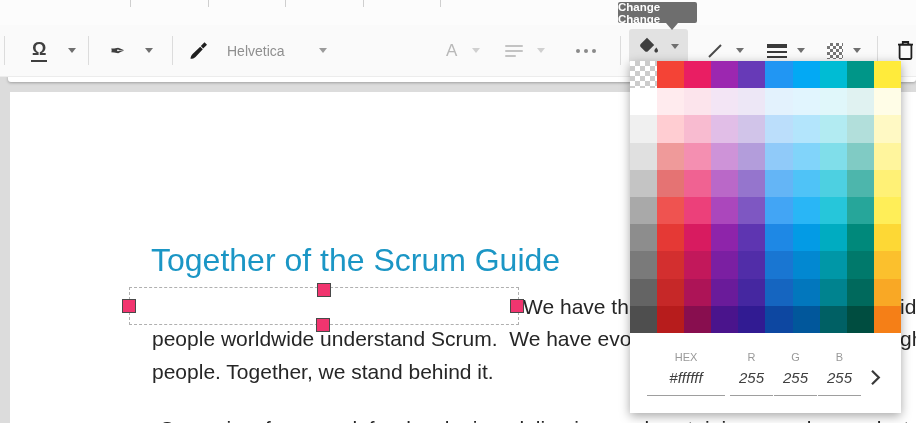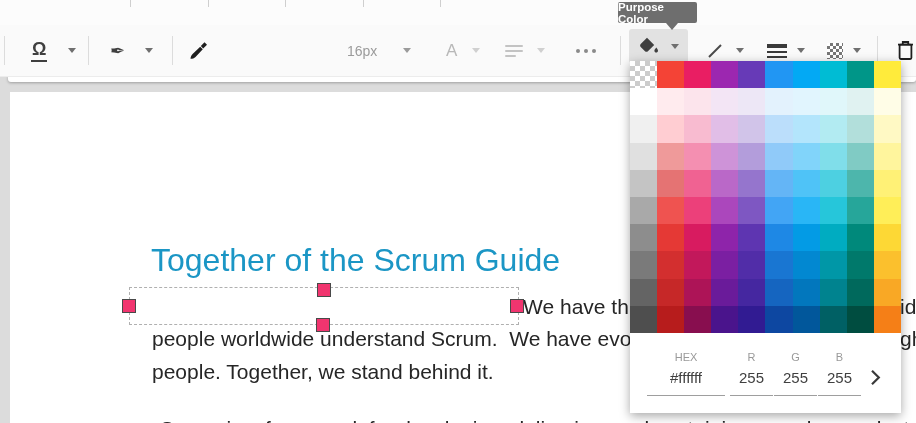--- a/index.html
+++ b/index.html
@@ -59,21 +59,21 @@
   .color-grid{display:grid;grid-auto-flow:column;grid-template-columns:repeat(10,27.1px);
               grid-template-rows:repeat(10,27.2px);width:271px;height:272px;}
   .swatch{width:27.1px;height:27.2px;cursor:pointer;}
   .checker{background-image:linear-gradient(45deg,#ccc 25%,transparent 25%,transparent 75%,#ccc 75%),
                             linear-gradient(45deg,#ccc 25%,transparent 25%,transparent 75%,#ccc 75%);
            background-size:10px 10px;background-position:0 0,5px 5px;background-color:#fff;}
   .picker-footer{position:absolute;left:0;bottom:0;width:271px;height:80px;display:flex;align-items:flex-end;
                  padding:0 0 17px 17px;box-sizing:border-box;}
   .field{border-bottom:1px solid #9e9e9e;text-align:center;padding-bottom:9px;}
   .field .f-label{font-size:11px;color:#999;margin-bottom:6px;}
-  .field .f-value{font-size:15px;color:#404040;}
+  .field .f-value{font-size:15px;color:#404040;font-style:italic;}
   .f-hex{width:78px;margin-right:5px;}
   .f-rgb{width:43px;margin-right:1px;}
   .expand{margin-left:8px;margin-bottom:6px;cursor:pointer;}
 </style>
 </head>
 <body>
 
 <div class="top-strip">
   <div class="tick" style="left:130px"></div>
   <div class="tick" style="left:208px"></div>
@@ -117,25 +117,25 @@
     <span class="caret"></span>
   </div>
 
   <div class="tool center" style="left:186px;width:24px">
     <svg width="22" height="22" viewBox="0 0 22 22">
       <path d="M3.5 18.8c.2-2.2.9-3.6 2.1-4.8l7.6-7.3 2.6 2.6-7.3 7.6c-1.2 1.2-3 1.9-5 1.9z" fill="#1f1f1f"></path>
       <path d="M13.8 6 17.5 2.2 20 4.7 16.2 8.4z" fill="#1f1f1f"></path>
     </svg>
   </div>
 
-
-  <div class="tool" style="left:347px;width:64px">
-    <span class="label-size">16px</span>
+  <div class="tool" style="left:227px;width:100px">
+    <span class="label-font">Helvetica</span>
     <span class="caret mid"></span>
   </div>
+
 
   <div class="tool" style="left:446px;width:34px">
     <span class="a-glyph">A</span>
     <span class="caret dim"></span>
   </div>
 
   <div class="tool" style="left:505px;width:40px">
     <span class="bars">
       <i class="b" style="width:18px"></i>
         <i class="b" style="width:18px"></i>
@@ -183,21 +183,21 @@
 
   <div class="tool center" style="left:895px;width:20px">
     <svg width="17" height="21" viewBox="0 0 17 21">
       <path d="M1 4.6h15" stroke="#1f1f1f" stroke-width="1.8" fill="none"></path>
       <path d="M5.8 4.3V2h5.4v2.3" stroke="#1f1f1f" stroke-width="1.8" fill="none"></path>
       <rect x="2.6" y="4.6" width="11.8" height="14.4" rx="1.2" fill="none" stroke="#1f1f1f" stroke-width="1.8"></rect>
     </svg>
   </div>
 </div>
 
-<div class="tooltip">Purpose Color</div>
+<div class="tooltip">Change Change</div>
 <div class="tooltip-arrow"></div>
 
 <div class="color-panel">
   <div class="color-grid">
       <div class="swatch checker"></div>
       <div class="swatch" style="background: rgb(255, 255, 255);"></div>
       <div class="swatch" style="background: rgb(240, 240, 240);"></div>
       <div class="swatch" style="background: rgb(224, 224, 224);"></div>
       <div class="swatch" style="background: rgb(196, 196, 196);"></div>
       <div class="swatch" style="background: rgb(169, 169, 169);"></div>

